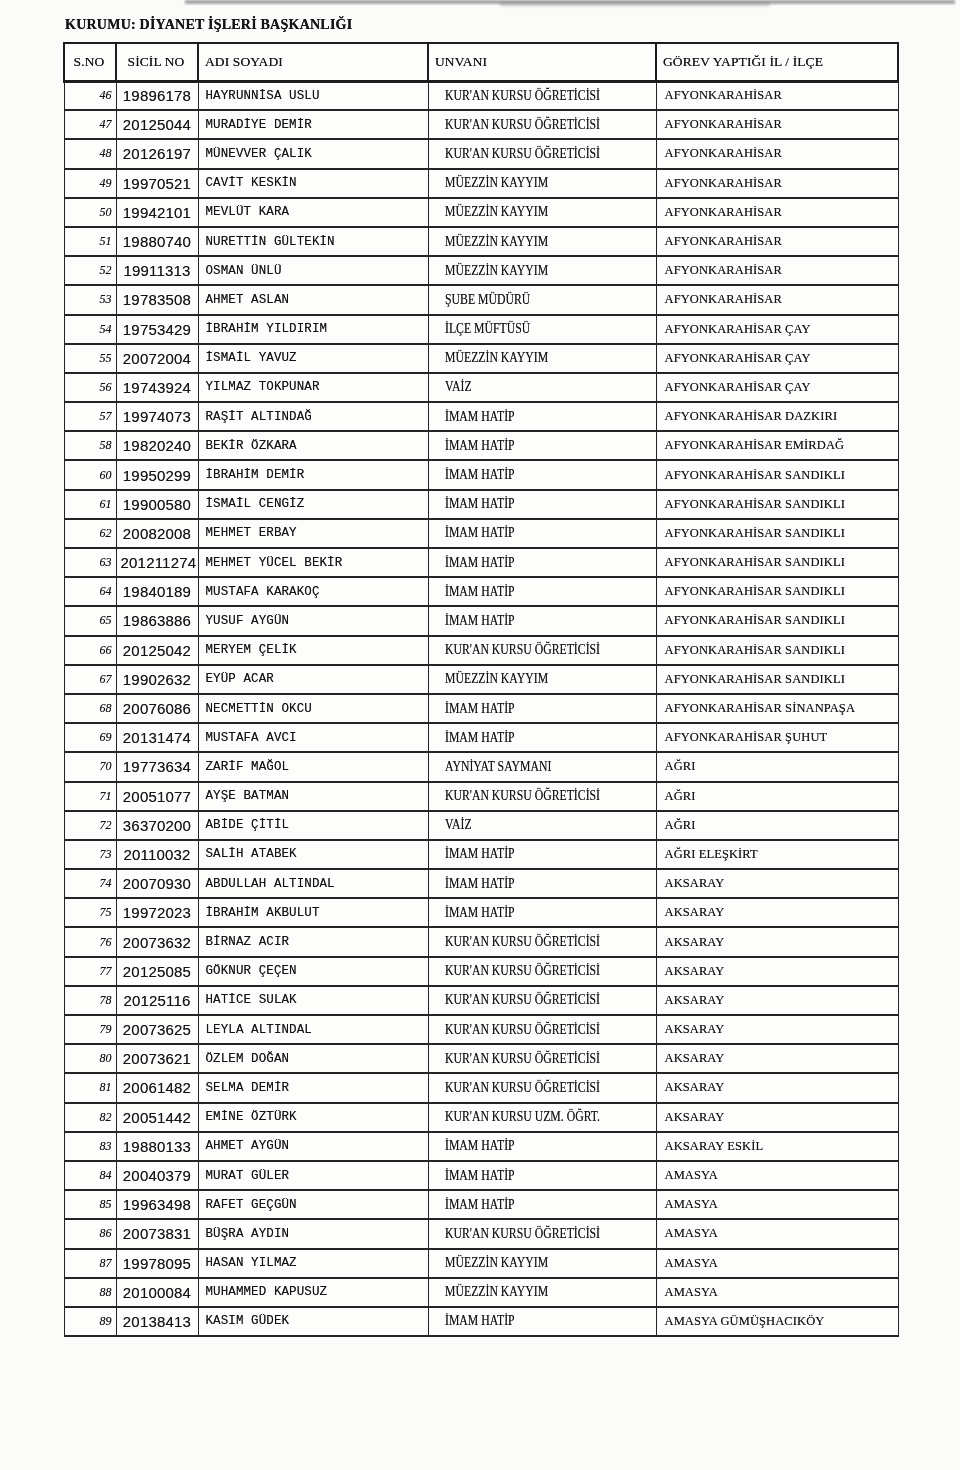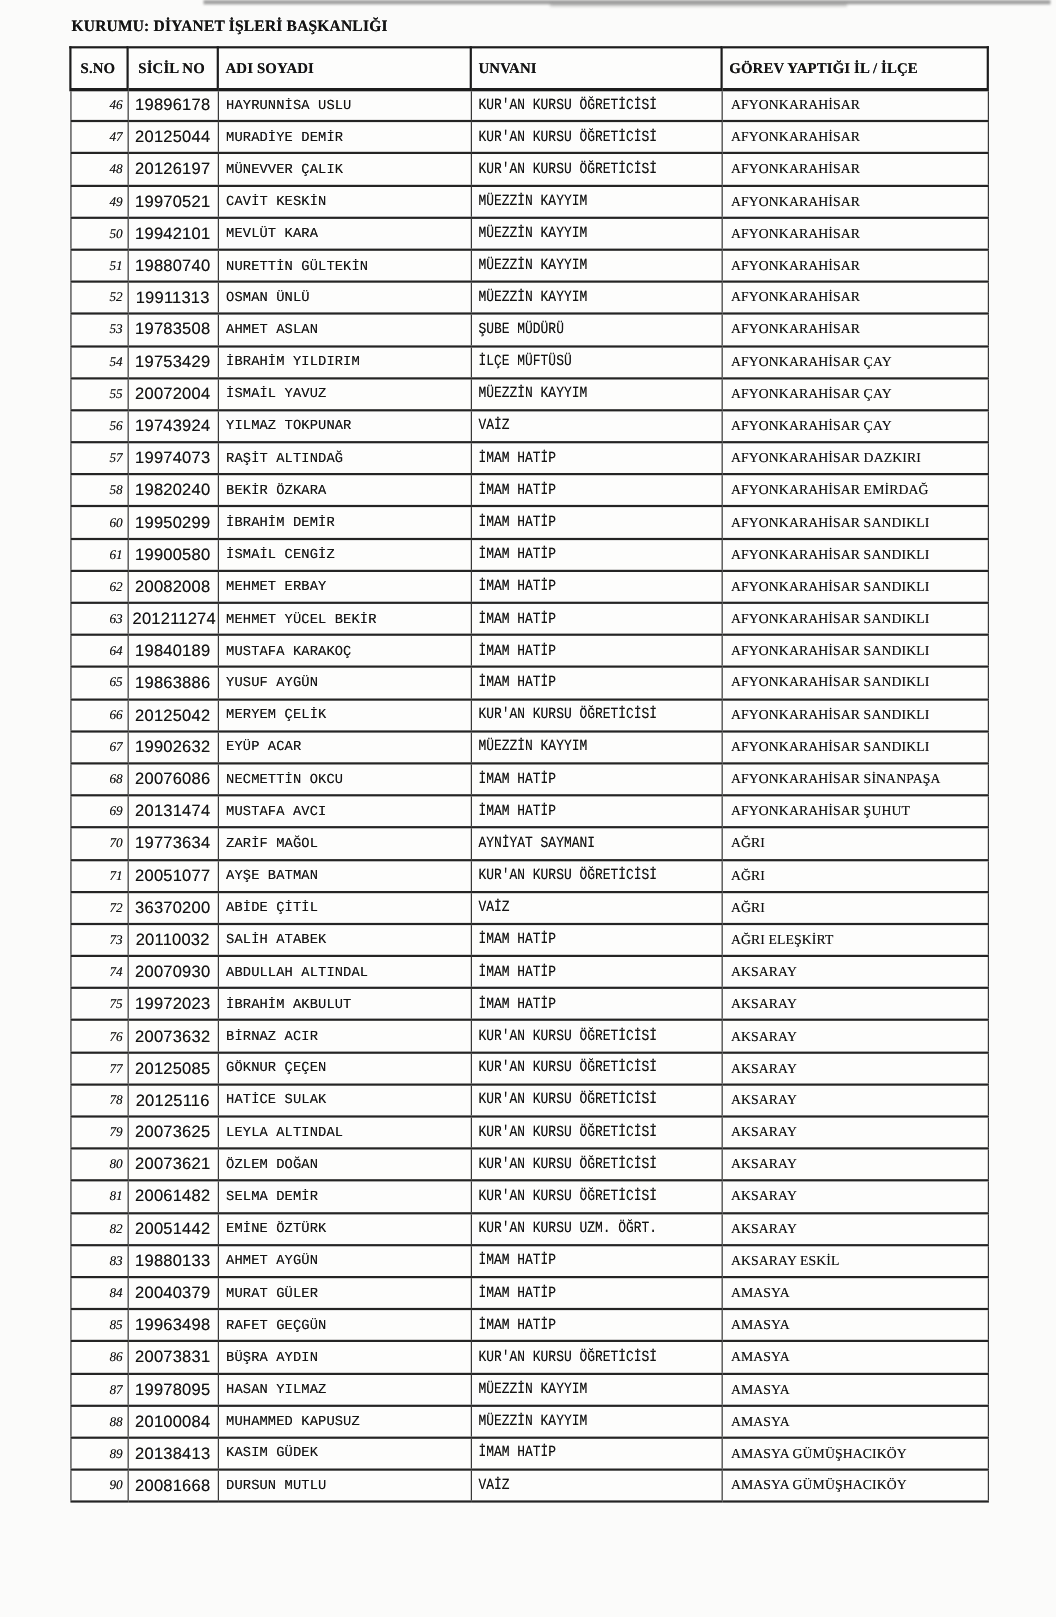--- a/index.html
+++ b/index.html
@@ -34,21 +34,21 @@
     border-collapse: collapse; table-layout: fixed;
     background: #fdfdfc;
   }
   col.w0 { width: 52px; }
   col.w1 { width: 82px; }
   col.w2 { width: 230px; }
   col.w3 { width: 228px; }
   col.w4 { width: 242px; }
   th {
     height: 38px;
-    font-size: 13.5px; font-weight: 700;
+    font-size: 13.5px; font-weight: 400;
     text-align: left; vertical-align: middle;
     padding: 2px 4px 2px 6px;
     border: 2px solid #1d1d1d;
     border-bottom-width: 3px;
     text-shadow: 0 0 0.5px rgba(0,0,0,0.7);
     letter-spacing: 0.1px;
     white-space: nowrap; overflow: hidden;
   }
   th.c0, th.c1 { text-align: center; padding-left: 2px; }
   td {
@@ -61,22 +61,22 @@
     text-shadow: 0 0 0.5px rgba(0,0,0,0.55);
   }
   td.c0 { text-align: right; font-size: 12px; font-style: italic; }
   td.c1 {
     text-align: center;
     font-family: "Liberation Sans", sans-serif;
     font-size: 15px; letter-spacing: 0.2px;
   }
   td.c2 { font-size: 12.5px; padding-left: 7px; letter-spacing: 0.1px; font-family: Liberation Mono, monospace; }
   td.c3 {
-    font-family: Liberation Mono, monospace;
-    font-size: 14px; padding-left: 6px;
+    font-family: Liberation Serif, serif;
+    font-size: 14px; padding-left: 16px;
   }
   td.c3 .cond { display: inline-block; transform: scaleX(0.84); transform-origin: 0 50%; }
   td.c4 { font-size: 12.5px; padding-left: 8px; letter-spacing: 0.1px; }
 </style>
 </head>
 <body>
 
 <div class="smudge-a"></div>
 <div class="smudge-b"></div>
 
@@ -394,21 +394,14 @@
         <td class="c3"><span class="cond">MÜEZZİN KAYYIM</span></td>
         <td class="c4">AMASYA</td>
       </tr>
       <tr>
         <td class="c0">89</td>
         <td class="c1">20138413</td>
         <td class="c2">KASIM GÜDEK</td>
         <td class="c3"><span class="cond">İMAM HATİP</span></td>
         <td class="c4">AMASYA GÜMÜŞHACIKÖY</td>
       </tr>
-      <tr>
-        <td class="c0">90</td>
-        <td class="c1">20081668</td>
-        <td class="c2">DURSUN MUTLU</td>
-        <td class="c3"><span class="cond">VAİZ</span></td>
-        <td class="c4">AMASYA GÜMÜŞHACIKÖY</td>
-      </tr>
     </tbody>
 </table>
 
 </body></html>

